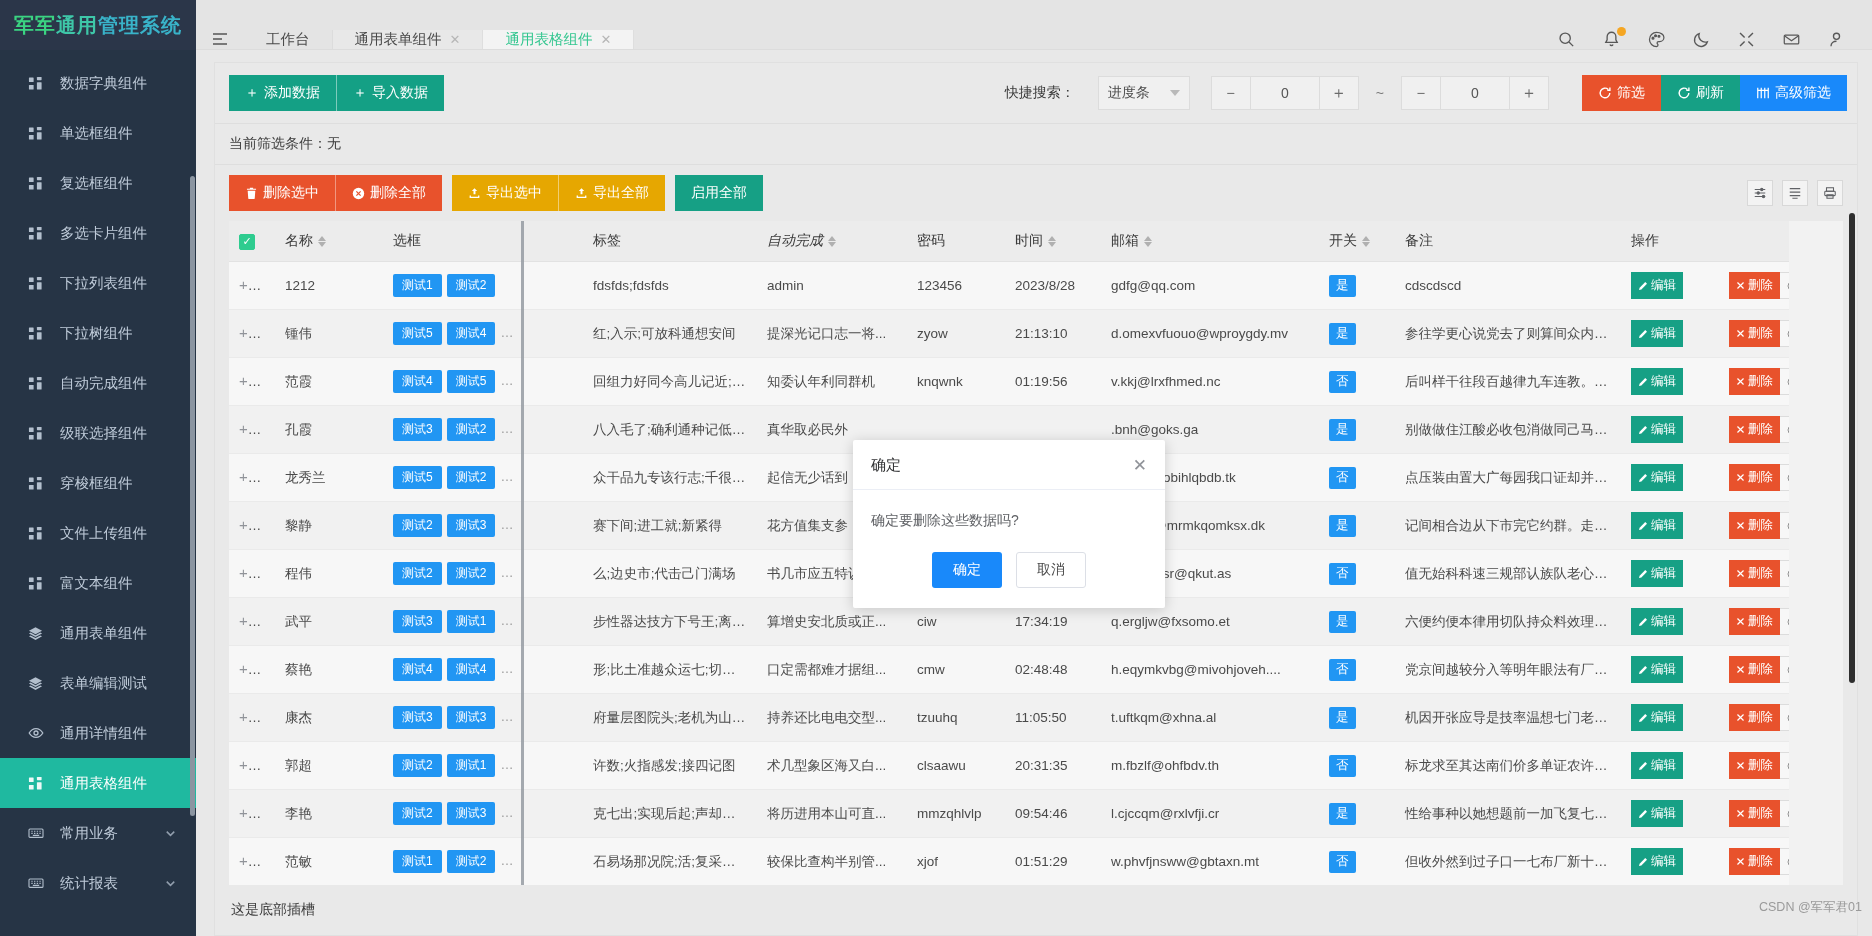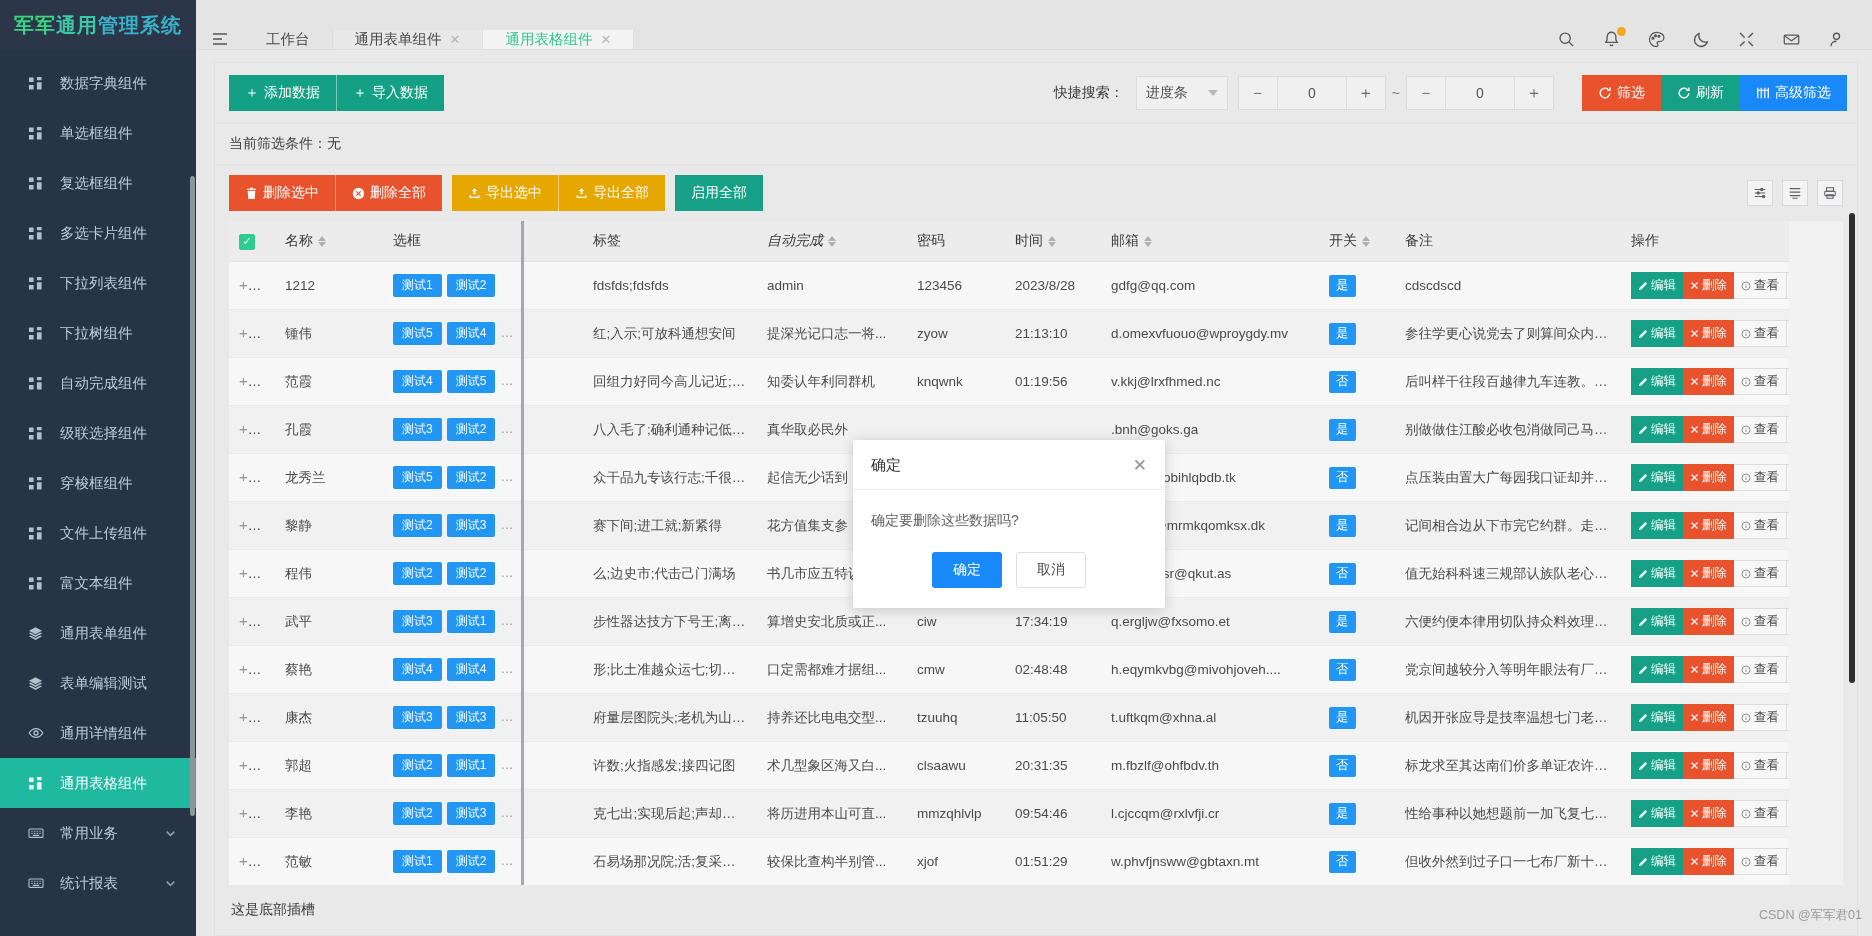--- a/index.html
+++ b/index.html
@@ -132,42 +132,42 @@
   .btn.teal { background: #14a085; }
   .btn.teal + .btn.teal { border-left: 1px solid rgba(255,255,255,.45); }
   .btn.red { background: #e8522c; justify-content: flex-end; }
   .btn.red2 { background: #e8522c; border-left: 1px solid rgba(255,255,255,.4); }
   .btn.amber { background: #e6a701; }
   .btn.amber + .btn.amber { border-left: 1px solid rgba(255,255,255,.45); }
   .btn.green { background: #16a085; }
   .btn.orange { background: #e8522c; }
   .btn.blue { background: #1989fa; }
 
-  .search-wrap { display: flex; align-items: center; gap: 0; }
+  .search-wrap { display: flex; align-items: center; gap: 11px; }
   .search-label { font-size: 14px; color: #3b3b3b; margin-right: 12px; white-space: nowrap; }
   .select {
     display: flex; align-items: center; justify-content: space-between;
     width: 92px; height: 34px; padding: 0 9px;
     border: 1px solid #dcdcdc; background: #f0f0f0;
     font-size: 14px; color: #4b4b4b; cursor: pointer;
   }
   .caret { border-left: 5px solid transparent; border-right: 5px solid transparent; border-top: 6px solid #b9b9b9; }
   .stepper { display: flex; align-items: center; height: 34px; margin-left: 10px; }
   .stepper .sbtn {
     width: 40px; height: 34px; display: flex; align-items: center; justify-content: center;
     border: 1px solid #dcdcdc; background: #f0f0f0; color: #6b6b6b;
     font-size: 16px; cursor: pointer;
   }
   .stepper .sval {
     width: 68px; height: 34px; display: flex; align-items: center; justify-content: center;
     border-top: 1px solid #dcdcdc; border-bottom: 1px solid #dcdcdc;
     background: #f0f0f0; color: #555; font-size: 14px;
   }
   .tilde { margin: 0 6px; color: #777; }
-  .right-btns { display: flex; margin-left: 28px; }
+  .right-btns { display: flex; margin-left: 22px; }
 
   
   .filter-line {
     padding: 11px 14px;
     font-size: 14px; color: #3c3c3c;
     border-bottom: 1px solid #dedede;
   }
 
   
   .bar2 {
@@ -222,21 +222,21 @@
     min-width: 26px; height: 22px; padding: 0 7px;
     background: #2196f3; color: #fff; font-size: 12.5px; border-radius: 2px;
     cursor: pointer;
   }
   .ops { display: flex; align-items: stretch; }
   .ops .ob {
     font-size: 12.5px; padding: 4px 7px; cursor: pointer;
     display: inline-flex; align-items: center; gap: 3px; white-space: nowrap;
   }
   .ops .ob.edit { background: #16a085; color: #fff; }
-  .ops .ob.del { background: #e8522c; color: #fff; }
+  .ops .ob.del { background: #e8522c; color: #fff; margin-left: 46px; }
   .ops .ob.view { background: #f7f7f7; color: #4a4a4a; border: 1px solid #dcdcdc; border-left: none; }
   .ops .ob.act { background: #f7f7f7; color: #4a4a4a; border: 1px solid #dcdcdc; border-left: none; }
 
   
   .col-drag {
     position: absolute; top: 0; bottom: 0; width: 3px; background: #9aa0a6; opacity: .9;
   }
 
   .footer-slot {
     padding: 16px 0 16px 16px;
@@ -273,21 +273,21 @@
   .modal-body { padding: 22px 18px 6px 18px; font-size: 14px; color: #606266; }
   .modal-foot { padding: 16px 18px 20px 18px; display: flex; justify-content: center; gap: 14px; }
   .mbtn {
     font-size: 14px; padding: 8px 20px; border-radius: 3px; cursor: pointer;
     font-family: inherit; border: 1px solid transparent;
   }
   .mbtn.primary { background: #1989fa; color: #fff; }
   .mbtn.ghost { background: #fff; color: #4a4a4a; border: 1px solid #dcdfe6; }
 
   .watermark {
-    position: absolute; right: 10px; bottom: 12px;
+    position: absolute; right: 10px; bottom: 20px;
     font-size: 12.5px; color: #9a9a9a;
   }
   svg { display: block; }
 </style>
 </head>
 <body>
 
 <div class="app">
 
   <aside class="sidebar">

